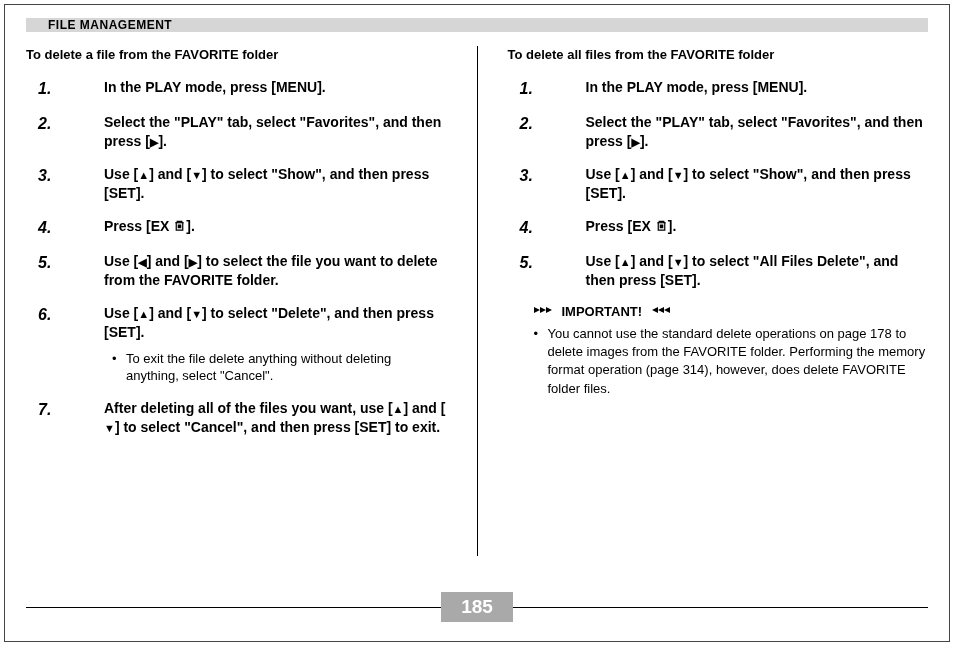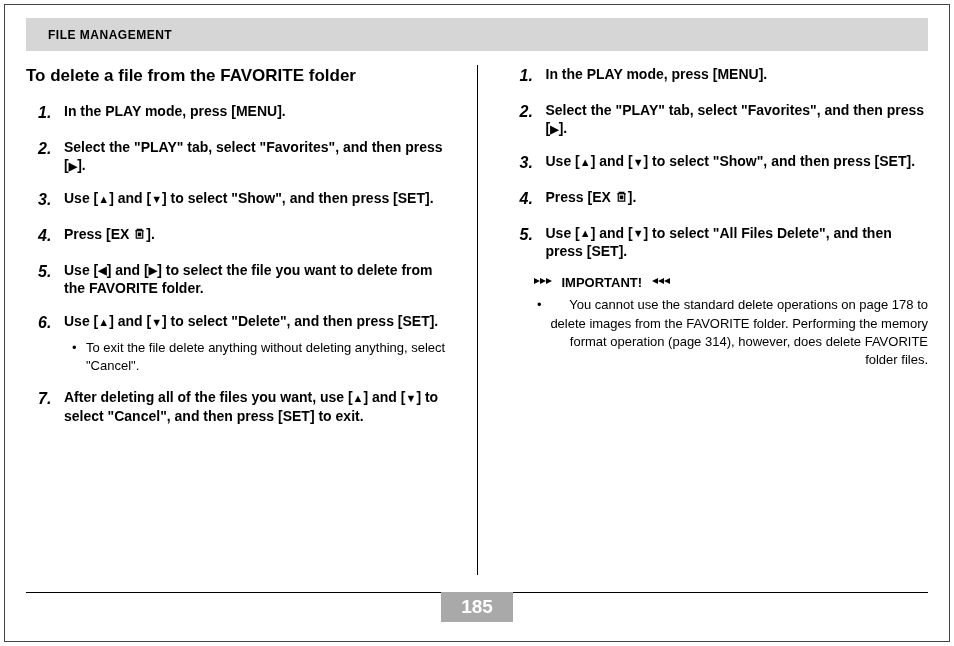--- a/index.html
+++ b/index.html
@@ -1,36 +1,36 @@
 <!DOCTYPE html>
 <html><head>
 <meta charset="utf-8">
 <style>
   * { box-sizing: border-box; margin: 0; padding: 0; }
   html, body { width: 954px; height: 646px; background: #fff; font-family: Arial, Helvetica, sans-serif; color: #000; }
   .page { position: relative; width: 954px; height: 646px; padding: 18px 26px 0 26px; }
-  .section-bar { background: #d6d6d6; height: 33px; display: flex; align-items: center; padding-left: 22px; margin-bottom: 14px; }
+  .section-bar { background: #d6d6d6; height: 14px; display: flex; align-items: center; padding-left: 22px; margin-bottom: 14px; }
   .section-bar span { font-size: 12px; font-weight: bold; letter-spacing: 0.5px; }
   .columns { display: flex; gap: 30px; }
   .col { width: 430px; }
   .divider { width: 1px; background: #000; align-self: stretch; min-height: 510px; }
-  h2 { font-size: 17px; font-weight: bold; line-height: 1.35; margin-bottom: 14px; }
+  h2 { font-size: 13px; font-weight: bold; line-height: 1.35; margin-bottom: 14px; }
   ol { list-style: none; padding-left: 12px; }
   li.step { display: flex; gap: 8px; margin-bottom: 14px; font-size: 14px; font-weight: bold; line-height: 1.35; }
   li.step .num { font-style: italic; font-size: 16px; min-width: 18px; }
-  li.step .body { flex: 1; }
+  li.step .body { flex: 1; margin-left: 40px; }
   .sublist { margin-top: 8px; padding-left: 8px; font-weight: normal; font-size: 13px; }
   .sublist .bullet { display: flex; gap: 6px; line-height: 1.35; }
   .sublist .dot { min-width: 8px; }
-  .important-block { margin: 10px 0 0 26px; font-size: 13px; text-align: right; }
+  .important-block { margin: 10px 0 0 26px; font-size: 13px; }
   .important-head { display: flex; align-items: center; gap: 6px; font-weight: bold; margin-bottom: 6px; }
   .imp-note { display: flex; gap: 6px; line-height: 1.4; }
   .imp-note .dot { min-width: 8px; }
   .arrow, .trash { display: inline-block; vertical-align: middle; }
-  .footer { position: absolute; left: 26px; right: 26px; bottom: 24px; display: flex; align-items: flex-start; }
+  .footer { position: absolute; left: 26px; right: 26px; bottom: 24px; display: flex; align-items: center; }
   .footer-line { flex: 1; height: 1px; background: #000; }
   .page-num { background: #a9a9a9; color: #fff; font-weight: bold; font-size: 19px; padding: 4px 20px; margin: 0 0; }
   .border { position: absolute; inset: 4px; border: 1px solid #444; pointer-events: none; }
 </style>
 </head>
 <body>
 
 <div class="page">
   <div class="border"></div>
 
@@ -79,20 +79,21 @@
               </div></span>
           </li>
           <li class="step">
             <span class="num">7.</span>
             <span class="body">After deleting all of the files you want, use [<span class="arrow" style="font-size: 11px;">▲</span>] and [<span class="arrow" style="font-size: 11px;">▼</span>] to select "Cancel", and then press [SET] to exit.</span>
           </li>
         </ol>
     </div>
     <div class="divider"></div>
     <div class="col" id="right-col">
+      <h2>To delete all files from the FAVORITE folder</h2>
       <ol id="right-steps">
           <li class="step">
             <span class="num">1.</span>
             <span class="body">In the PLAY mode, press [MENU].</span>
           </li>
           <li class="step">
             <span class="num">2.</span>
             <span class="body">Select the "PLAY" tab, select "Favorites", and then press [<span class="arrow" style="font-size: 11px;">▶</span>].</span>
           </li>
           <li class="step">

